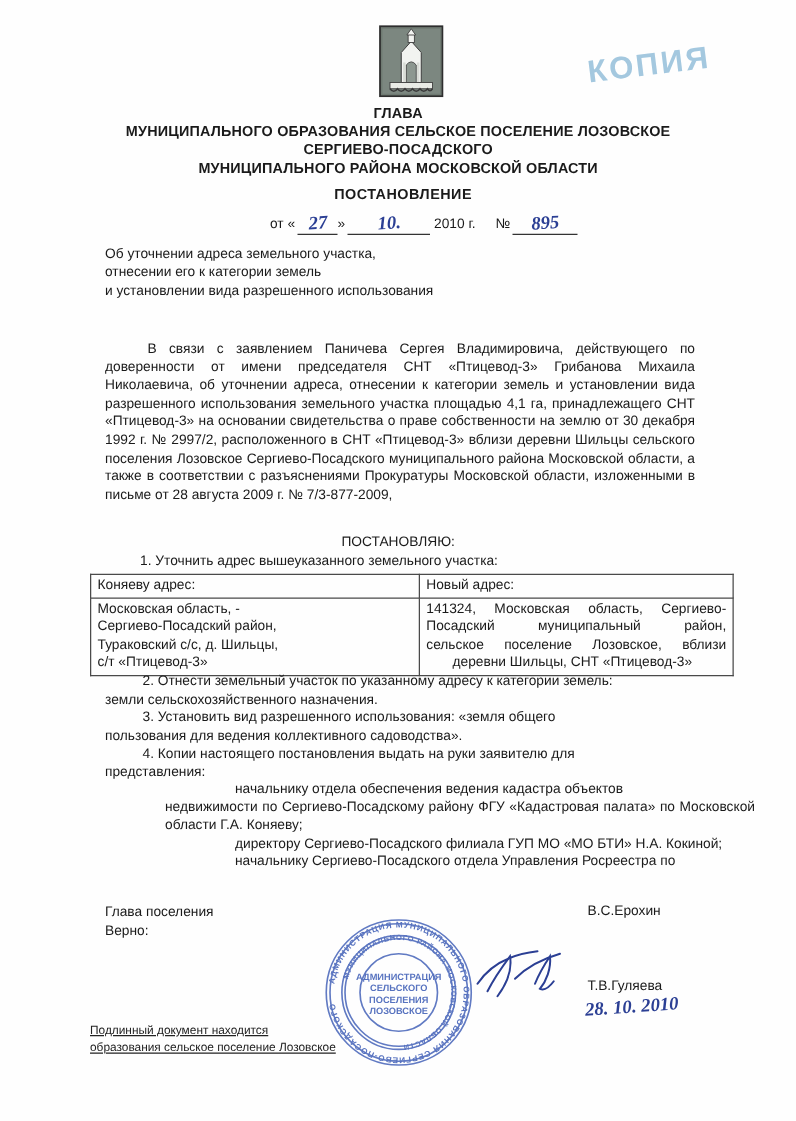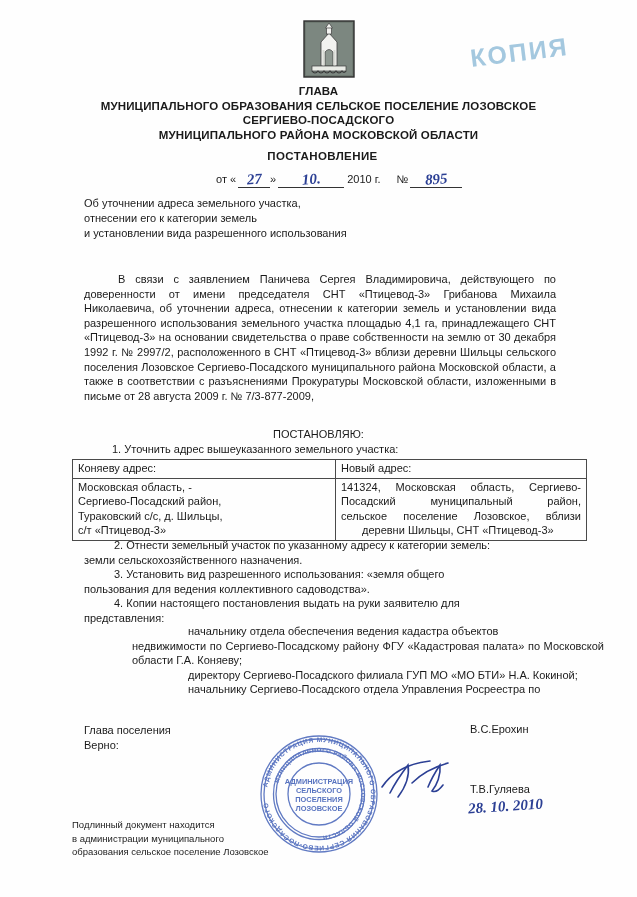--- a/index.html
+++ b/index.html
@@ -230,20 +230,21 @@
   }
 
   
   .footer {
     position: absolute;
     left: 72px;
     top: 818px;
     font-size: 9.5px;
     line-height: 13.5px;
     color: #222;
+    text-decoration: underline;
   }
 
   
   .stamp {
     position: absolute;
     left: 258px;
     top: 733px;
     width: 122px;
     height: 122px;
     pointer-events: none;
@@ -394,17 +395,16 @@
     <g fill="none" stroke="#2b3f94" stroke-width="1.6" stroke-linecap="round">
       <path d="M4 30 C 16 12, 34 6, 52 4"></path>
       <path d="M12 36 C 18 24, 24 16, 30 8 C 32 20, 26 32, 20 40"></path>
       <path d="M34 26 C 44 16, 56 10, 70 6"></path>
       <path d="M50 30 C 54 20, 58 14, 62 8 C 63 18, 59 28, 54 34 C 58 36, 62 32, 65 28"></path>
     </g>
   </svg>
 
   <div class="footer">
     <div>Подлинный документ находится</div>
-    <div>в администрации муниципального</div>
     <div>образования сельское поселение Лозовское</div>
   </div>
 
 </div>
 
 </body></html>

